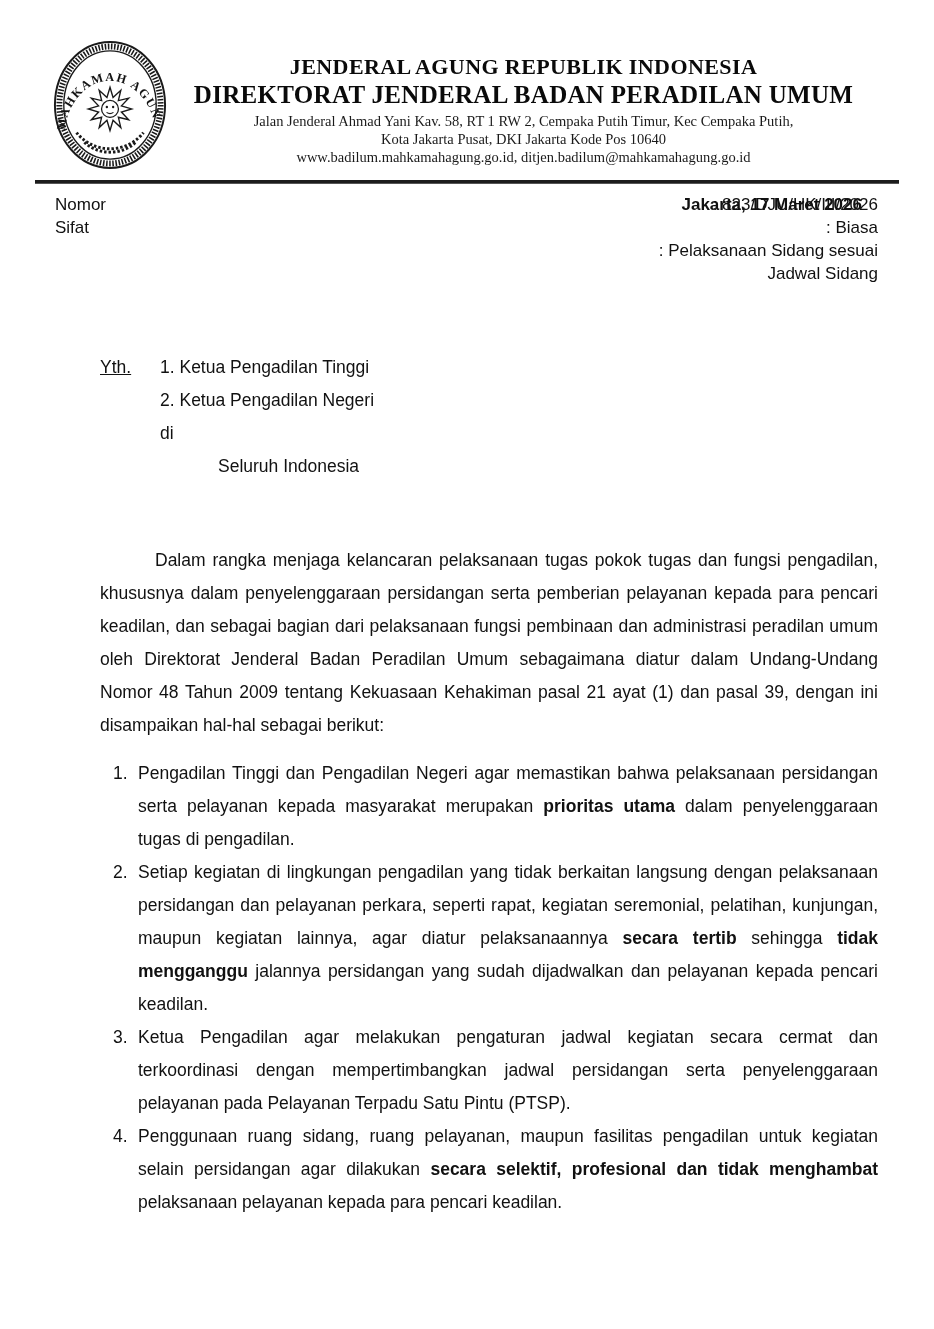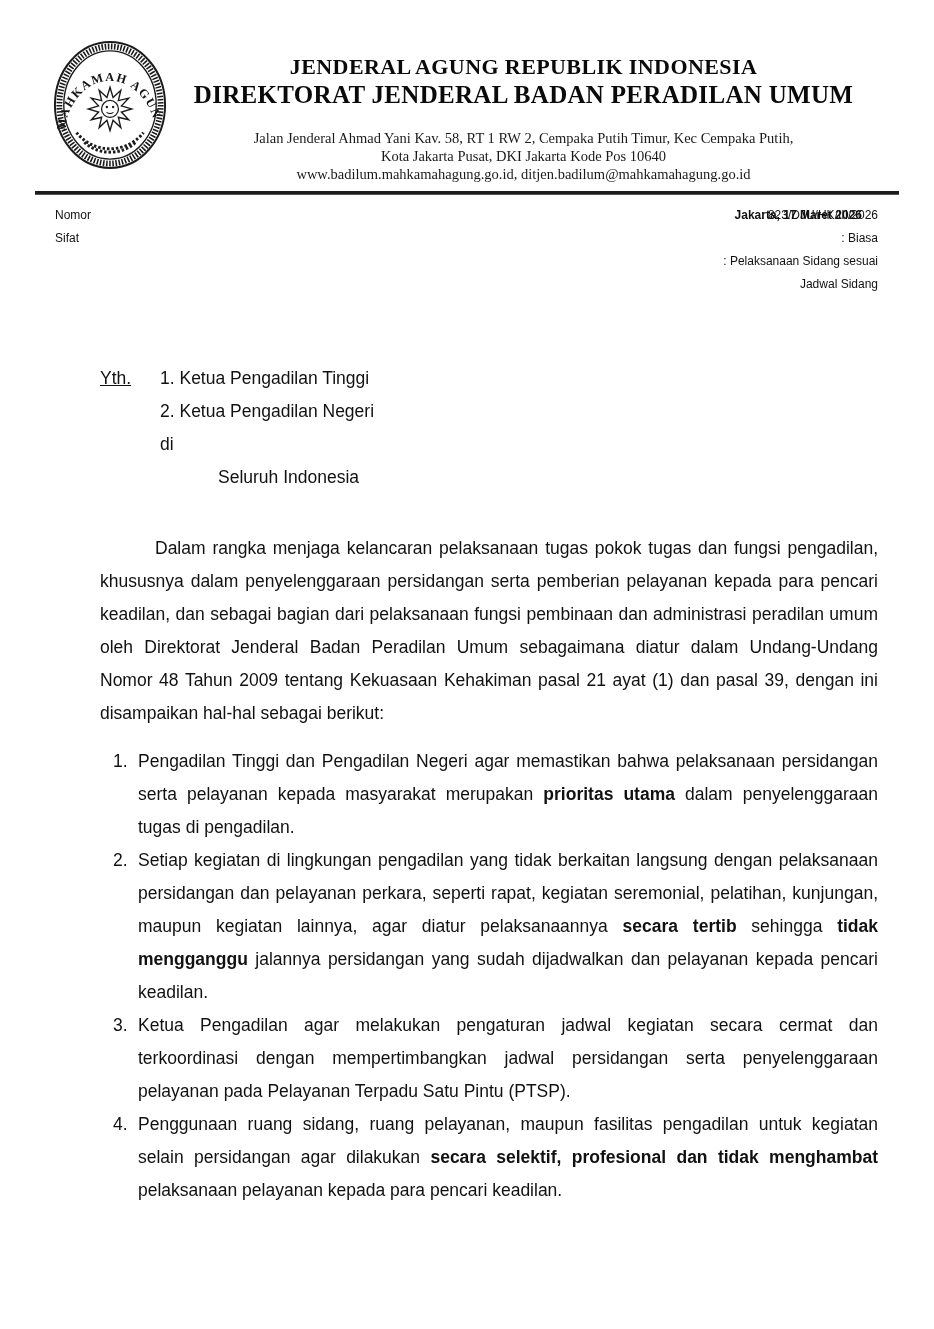--- a/index.html
+++ b/index.html
@@ -46,36 +46,36 @@
   .org-line2 {
     font-size: 25px;
     font-weight: bold;
     letter-spacing: 0.3px;
     line-height: 29px;
     color: #0a0a0a;
   }
   .addr {
     font-size: 14.5px;
     line-height: 18px;
-    margin-top: 20px;
+    margin-top: 3px;
     color: #1a1a1a;
   }
   .addr div { white-space: nowrap; }
 
   .head-rule {
     height: 4px;
     background: #1c1c1c;
     border-bottom: 1px solid #555;
     margin: 8px -21px 0 -20px;
   }
 
   
   .meta {
     margin-top: 9px;
-    font-size: 12px;
+    font-size: 17px;
     line-height: 23px;
     position: relative;
   }
   .meta-row { display: flex; }
   .meta-label { width: 140px; flex: 0 0 140px; }
   .meta-value { flex: 1; text-align: right; }
   .hal-line2 { padding-left: 12px; }
   .date-place {
     position: absolute;
     top: 0;
@@ -94,21 +94,21 @@
   .salutation { width: 60px; flex: 0 0 60px; text-decoration: underline; }
   .recipient-location { padding-left: 118px; }
 
   
   .letter-body {
     margin-left: 45px;
     font-size: 17.5px;
     line-height: 33px;
   }
   .opening {
-    margin-top: 38px;
+    margin-top: 61px;
     text-align: justify;
     text-indent: 55px;
   }
   .directive-list {
     margin-top: 15px;
     margin-left: 13px;
   }
   .directive-item { display: flex; }
   .item-number { width: 25px; flex: 0 0 25px; }
   .item-text { flex: 1; text-align: justify; }

